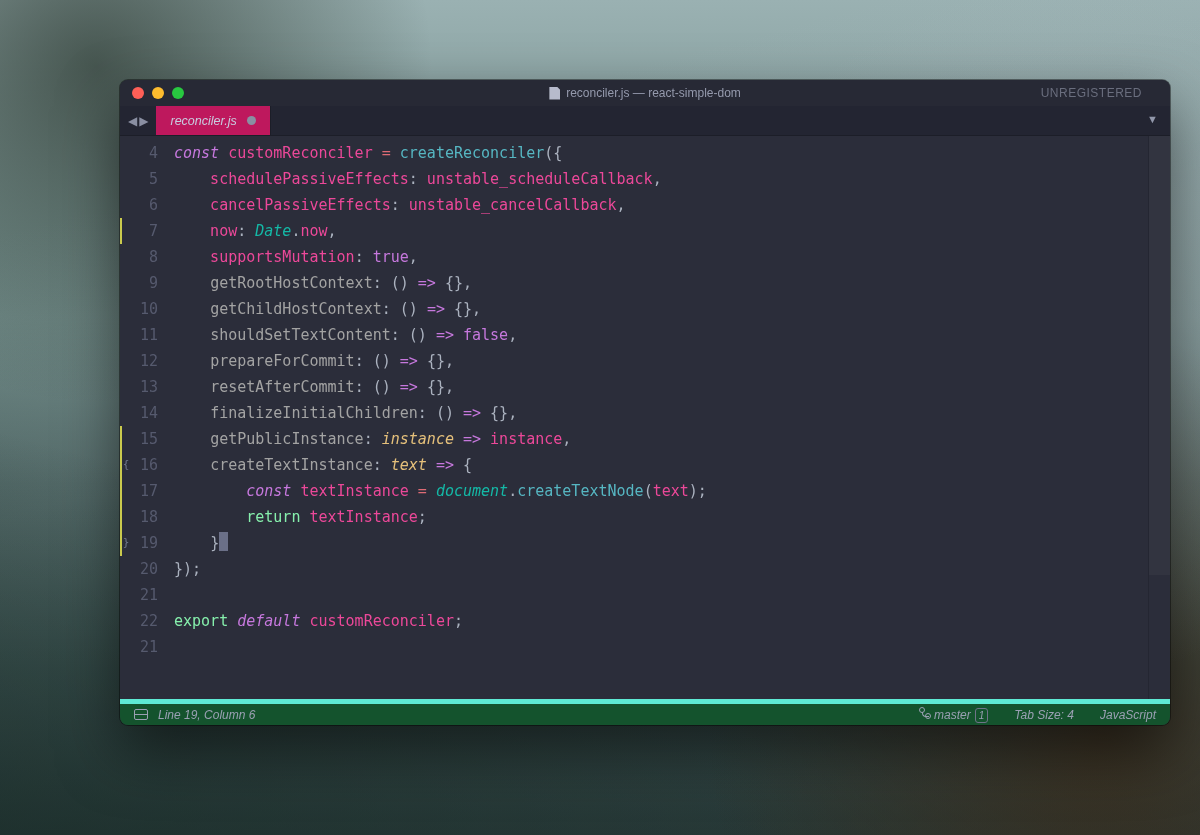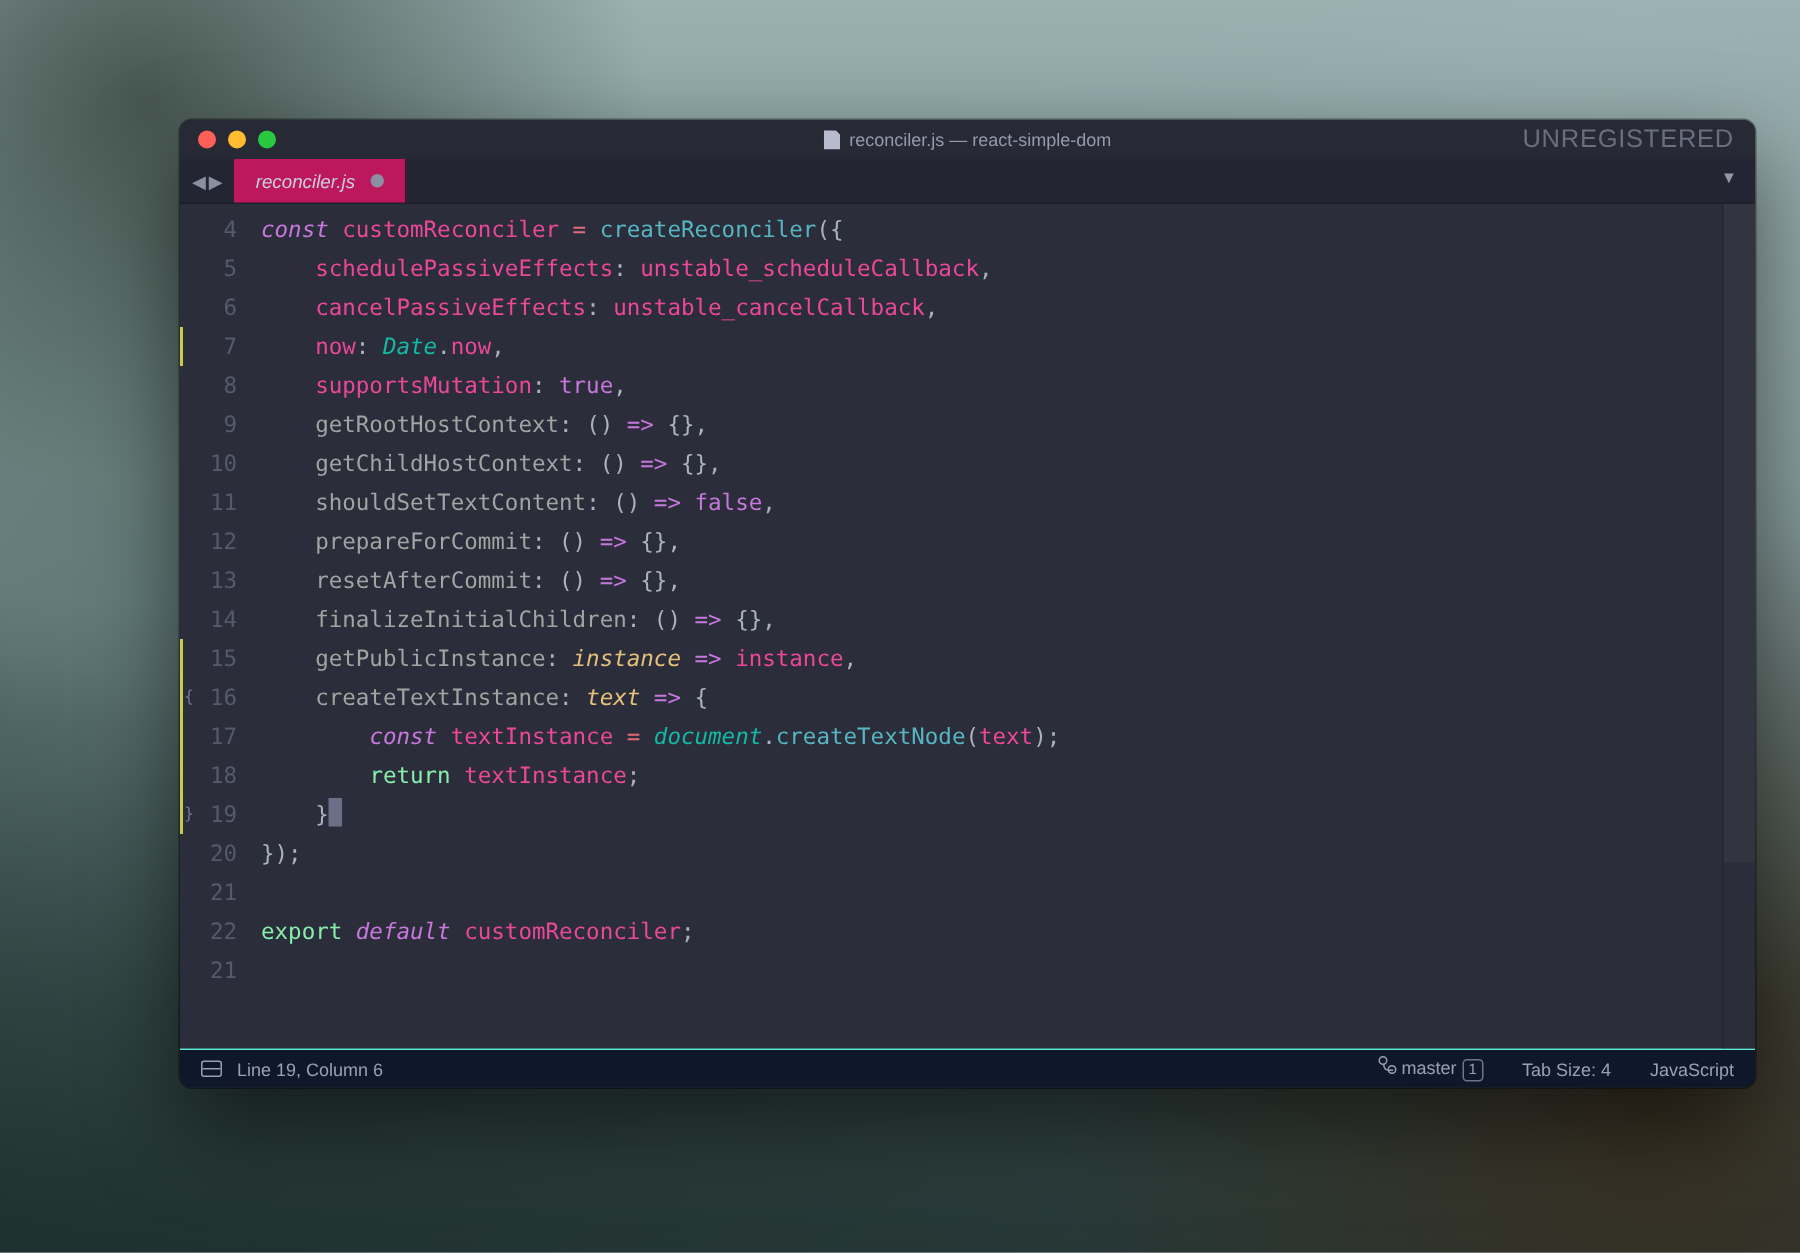--- a/index.html
+++ b/index.html
@@ -28,21 +28,21 @@
     height:26px;background:#272935;display:flex;align-items:center;position:relative;
     font-size:12px;color:#959aad;
   }
   .traffic{display:flex;gap:8px;margin-left:12px}
   .tbtn{width:12px;height:12px;border-radius:50%}
   .tbtn.close{background:#ff5f57}
   .tbtn.min{background:#febc2e}
   .tbtn.max{background:#28c840}
   .title-center{position:absolute;left:50%;transform:translateX(-50%);display:flex;align-items:center;gap:6px}
   .file-ic{width:11px;height:13px;background:#b7bbcc;clip-path:polygon(0 0,70% 0,100% 25%,100% 100%,0 100%)}
-  .unreg{position:absolute;right:14px;color:#6a6e7e;letter-spacing:.5px;font-size:17px}
+  .unreg{position:absolute;right:28px;color:#6a6e7e;letter-spacing:.5px;font-size:12px}
   .tabbar{
     height:30px;background:#232532;display:flex;align-items:stretch;position:relative;
     border-bottom:1px solid #1c1e28;
   }
   .navarrows{display:flex;align-items:center;gap:2px;padding:0 8px;color:#8a8fa2}
   .navarrows span{font-size:12px;cursor:default}
   .tab{
     background:#be185d;display:flex;align-items:center;padding:0 14px;gap:10px;
     border-right:1px solid #1c1e28;font-size:12.5px;color:#c8cde0;font-style:italic;
   }
@@ -69,22 +69,22 @@
   .bool{color:#c678dd}
   .builtin{color:#14b8a6;font-style:italic}
   .punct{color:#abb2bf}
   .ident{color:#ec4899}
   .op{color:#de6b75}
   .ret{color:#86efac}
   .cursor-block{display:inline-block;width:9px;height:19px;background:#6b7088;vertical-align:middle;margin-bottom:4px}
   .minimap{width:22px;background:#2b2d3a;border-left:1px solid #242632;position:relative}
   .minimap .viewport{position:absolute;top:0;left:0;right:0;height:78%;background:rgba(255,255,255,.035)}
   .statusbar{
-    height:26px;background:#0f172a;display:flex;align-items:center;color:#9aa0b3;
-    font-size:12px;padding:0 14px;justify-content:space-between;border-top:1px solid #5eead4;
+    height:26px;background:#14532d;display:flex;align-items:center;color:#9aa0b3;
+    font-size:12px;padding:0 14px;justify-content:space-between;border-top:5px solid #5eead4;font-style:italic;
   }
   .status-left{display:flex;align-items:center;gap:10px}
   .panel-ic{width:14px;height:11px;border:1.3px solid #9aa0b3;border-radius:2px;position:relative}
   .panel-ic::before{content:"";position:absolute;left:0;right:0;bottom:0;height:4px;border-top:1.3px solid #9aa0b3}
   .status-right{display:flex;align-items:center;gap:26px}
   .branch-ic{display:inline-block;width:12px;height:12px;position:relative}
   .branch-ic::before{content:"";position:absolute;width:4px;height:4px;border:1.2px solid #9aa0b3;border-radius:50%;left:0;top:0}
   .branch-ic::after{content:"";position:absolute;width:4px;height:4px;border:1.2px solid #9aa0b3;border-radius:50%;right:0;bottom:0}
   .branch-line{position:absolute;left:3px;top:5px;width:7px;height:5px;border-left:1.2px solid #9aa0b3;border-bottom:1.2px solid #9aa0b3;border-bottom-left-radius:4px}
   .count-box{display:inline-block;border:1px solid #6f7489;border-radius:3px;font-size:10px;padding:0 3px;margin-left:4px;line-height:13px}

